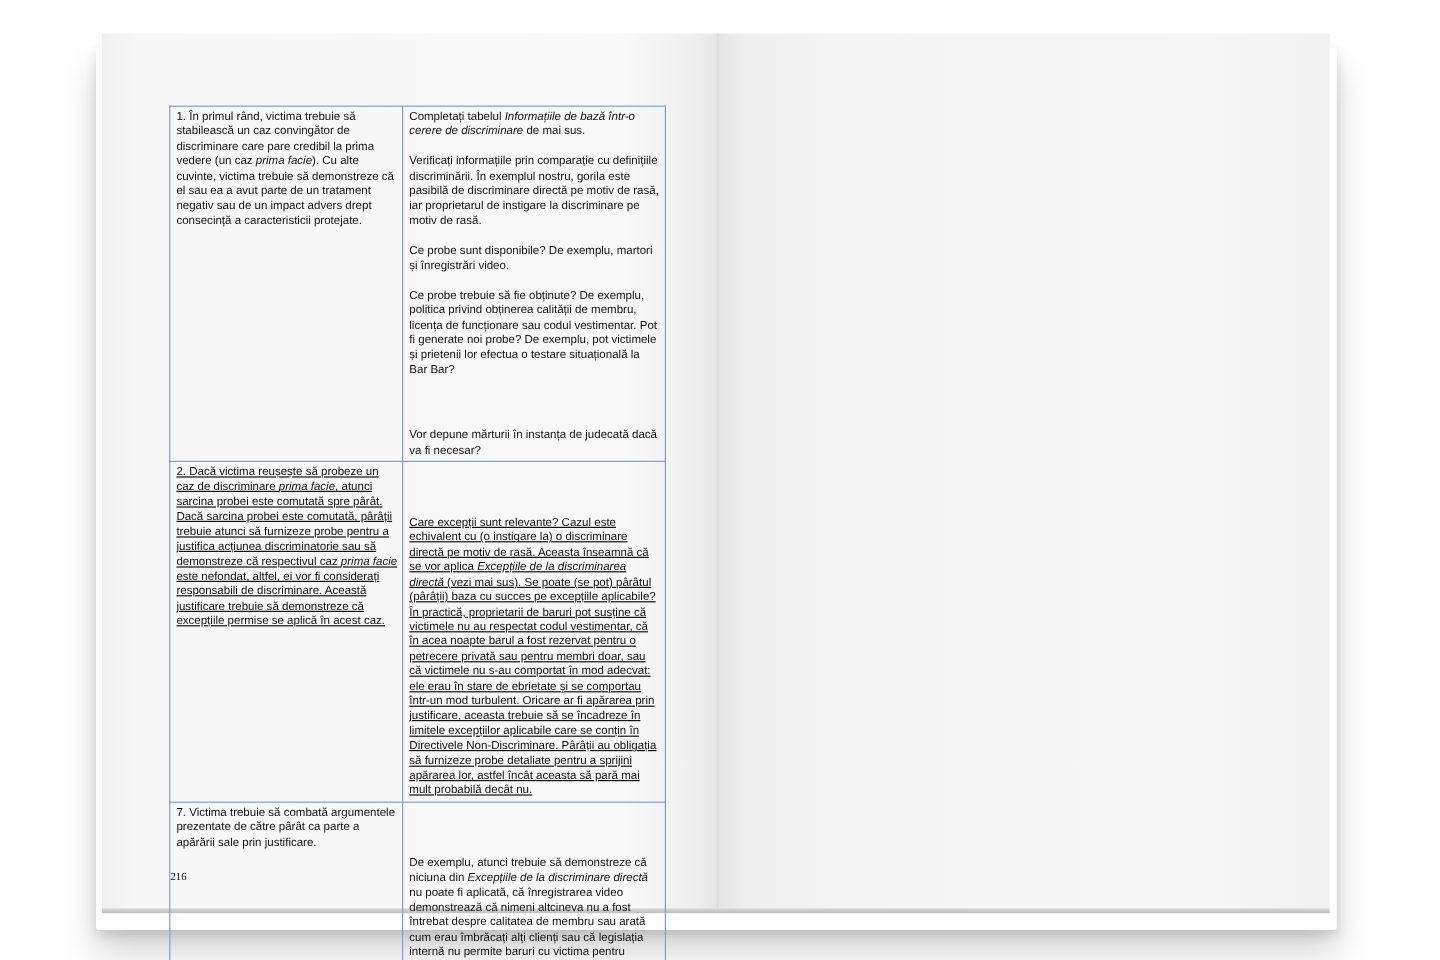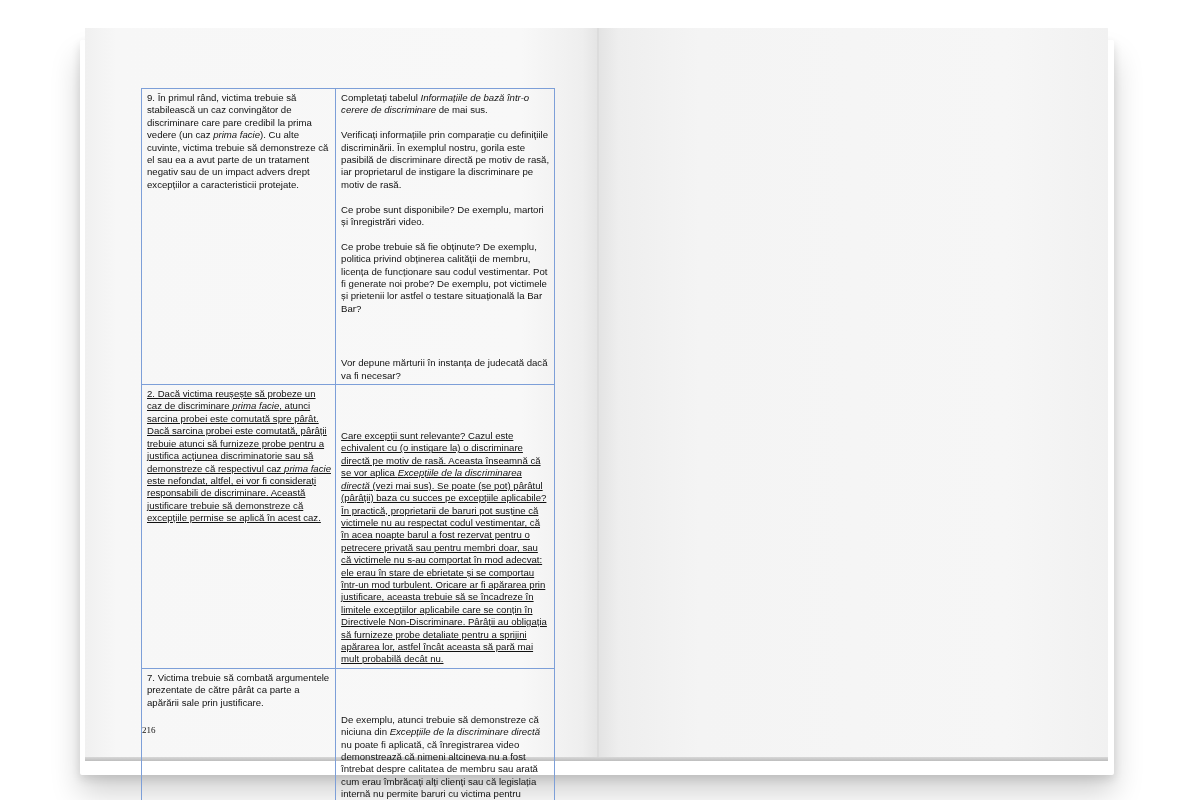--- a/index.html
+++ b/index.html
@@ -61,26 +61,26 @@
 
 <div class="book-shadow"></div>
 <div class="page page-left"></div>
 <div class="page page-right"></div>
 <div class="spine"></div>
 <div class="page-bottom-edge"></div>
 
 <table class="doc-table">
   <tbody>
       <tr class="row1">
-    <td class="c1"><span>9. În primul rând, victima trebuie să stabilească un caz convingător de discriminare care pare credibil la prima vedere (un caz </span><em>prima facie</em><span>). Cu alte cuvinte, victima trebuie să demonstreze că el sau ea a avut parte de un tratament negativ sau de un impact advers drept excepțiilor a caracteristicii protejate.</span></td>
+    <td class="c1"><span>1. În primul rând, victima trebuie să stabilească un caz convingător de discriminare care pare credibil la prima vedere (un caz </span><em>prima facie</em><span>). Cu alte cuvinte, victima trebuie să demonstreze că el sau ea a avut parte de un tratament negativ sau de un impact advers drept consecință a caracteristicii protejate.</span></td>
     <td class="c2">
           <p><span>Completați tabelul </span><em>Informațiile de bază într-o cerere de discriminare</em><span> de mai sus.</span></p>
           <p><span>Verificați informațiile prin comparație cu definițiile discriminării. În exemplul nostru, gorila este pasibilă de discriminare directă pe motiv de rasă, iar proprietarul de instigare la discriminare pe motiv de rasă.</span></p>
           <p><span>Ce probe sunt disponibile? De exemplu, martori și înregistrări video.</span></p>
-          <p><span>Ce probe trebuie să fie obținute? De exemplu, politica privind obținerea calității de membru, licența de funcționare sau codul vestimentar. Pot fi generate noi probe? De exemplu, pot victimele și prietenii lor astfel o testare situațională la Bar Bar?</span></p>
+          <p><span>Ce probe trebuie să fie obținute? De exemplu, politica privind obținerea calității de membru, licența de funcționare sau codul vestimentar. Pot fi generate noi probe? De exemplu, pot victimele și prietenii lor efectua o testare situațională la Bar Bar?</span></p>
           <p><span>Vor depune mărturii în instanța de judecată dacă va fi necesar?</span></p>
         </td>
   </tr>
   <tr class="row2">
     <td class="c1"><span>2. Dacă victima reușește să probeze un caz de discriminare </span><em>prima facie</em><span>, atunci sarcina probei este comutată spre pârât. Dacă sarcina probei este comutată, pârâții trebuie atunci să furnizeze probe pentru a justifica acțiunea discriminatorie sau să demonstreze că respectivul caz </span><em>prima facie</em><span> este nefondat, altfel, ei vor fi considerați responsabili de discriminare. Această justificare trebuie să demonstreze că excepțiile permise se aplică în acest caz.</span></td>
     <td class="c2">
           <p><span>Care excepții sunt relevante? Cazul este echivalent cu (o instigare la) o discriminare directă pe motiv de rasă. Aceasta înseamnă că se vor aplica </span><em>Excepțiile de la discriminarea directă</em><span> (vezi mai sus). Se poate (se pot) pârâtul (pârâții) baza cu succes pe excepțiile aplicabile? În practică, proprietarii de baruri pot susține că victimele nu au respectat codul vestimentar, că în acea noapte barul a fost rezervat pentru o petrecere privată sau pentru membri doar, sau că victimele nu s-au comportat în mod adecvat: ele erau în stare de ebrietate și se comportau într-un mod turbulent. Oricare ar fi apărarea prin justificare, aceasta trebuie să se încadreze în limitele excepțiilor aplicabile care se conțin în Directivele Non-Discriminare. Pârâții au obligația să furnizeze probe detaliate pentru a sprijini apărarea lor, astfel încât aceasta să pară mai mult probabilă decât nu.</span></p>
         </td>
   </tr>
   <tr class="row3">

